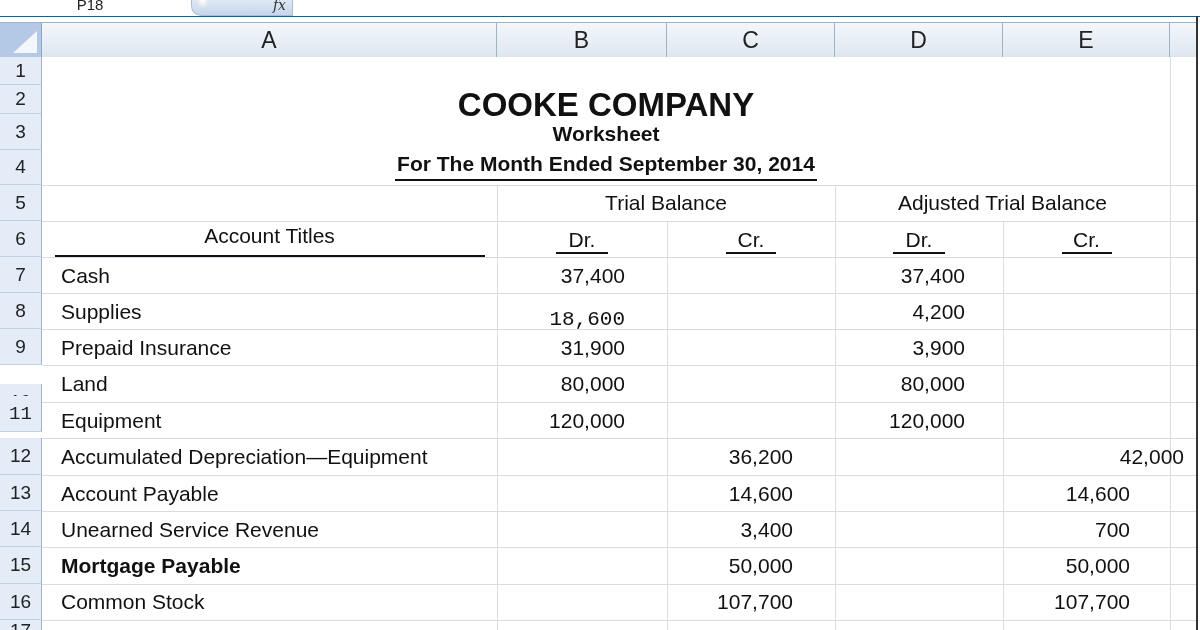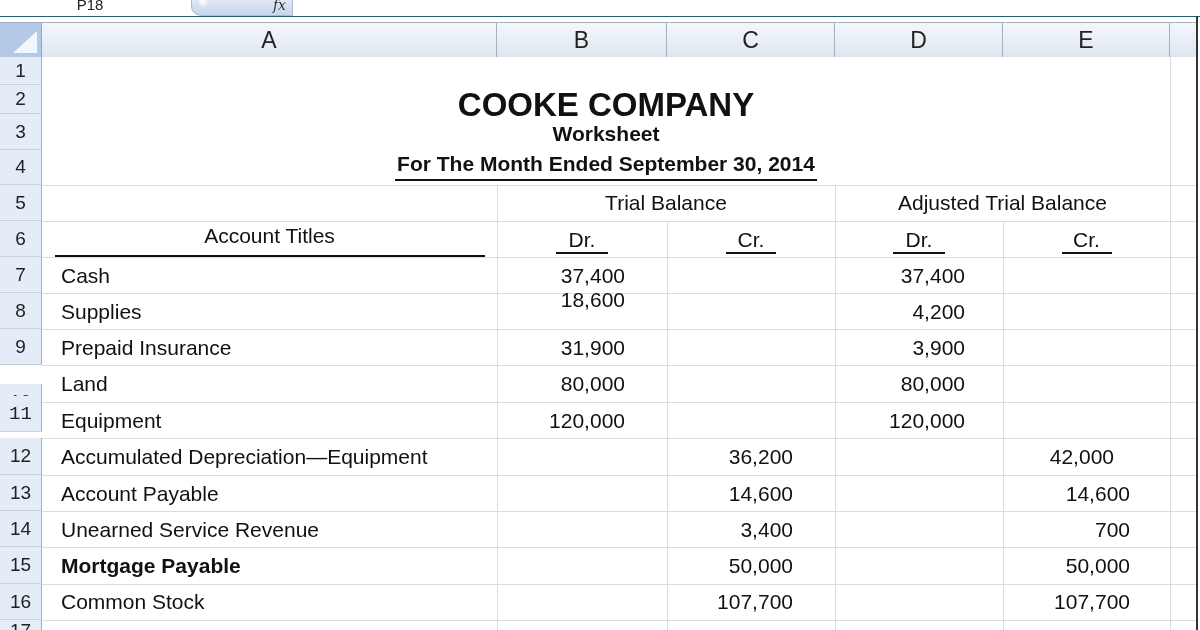--- a/index.html
+++ b/index.html
@@ -164,21 +164,21 @@
 
 <div>
   <div class="cell" style="left:61px;top:264px;">Cash</div>
   <div class="cell right" style="left:497px;width:128px;top:264px;">37,400</div>
   <div class="cell right" style="left:667px;width:126px;top:264px;"></div>
   <div class="cell right" style="left:835px;width:130px;top:264px;">37,400</div>
   <div class="cell right" style="left:1003px;width:127px;top:264px;"></div>
 </div>
 <div>
   <div class="cell" style="left:61px;top:300px;">Supplies</div>
-  <div class="cell right" style="left:497px;width:128px;top:288px;">18,600</div>
+  <div class="cell right" style="left:497px;width:128px;top:308px;font-family:Liberation Mono, monospace;">18,600</div>
   <div class="cell right" style="left:667px;width:126px;top:300px;"></div>
   <div class="cell right" style="left:835px;width:130px;top:300px;">4,200</div>
   <div class="cell right" style="left:1003px;width:127px;top:300px;"></div>
 </div>
 <div>
   <div class="cell" style="left:61px;top:336px;">Prepaid Insurance</div>
   <div class="cell right" style="left:497px;width:128px;top:336px;">31,900</div>
   <div class="cell right" style="left:667px;width:126px;top:336px;"></div>
   <div class="cell right" style="left:835px;width:130px;top:336px;">3,900</div>
   <div class="cell right" style="left:1003px;width:127px;top:336px;"></div>
@@ -195,21 +195,21 @@
   <div class="cell right" style="left:497px;width:128px;top:409px;">120,000</div>
   <div class="cell right" style="left:667px;width:126px;top:409px;"></div>
   <div class="cell right" style="left:835px;width:130px;top:409px;">120,000</div>
   <div class="cell right" style="left:1003px;width:127px;top:409px;"></div>
 </div>
 <div>
   <div class="cell" style="left:61px;top:445px;">Accumulated Depreciation—Equipment</div>
   <div class="cell right" style="left:497px;width:128px;top:445px;"></div>
   <div class="cell right" style="left:667px;width:126px;top:445px;">36,200</div>
   <div class="cell right" style="left:835px;width:130px;top:445px;"></div>
-  <div class="cell right" style="left:987px;width:127px;top:445px;">42,000</div>
+  <div class="cell right" style="left:1057px;width:127px;top:445px;">42,000</div>
 </div>
 <div>
   <div class="cell" style="left:61px;top:482px;">Account Payable</div>
   <div class="cell right" style="left:497px;width:128px;top:482px;"></div>
   <div class="cell right" style="left:667px;width:126px;top:482px;">14,600</div>
   <div class="cell right" style="left:835px;width:130px;top:482px;"></div>
   <div class="cell right" style="left:1003px;width:127px;top:482px;">14,600</div>
 </div>
 <div>
   <div class="cell" style="left:61px;top:518px;">Unearned Service Revenue</div>

